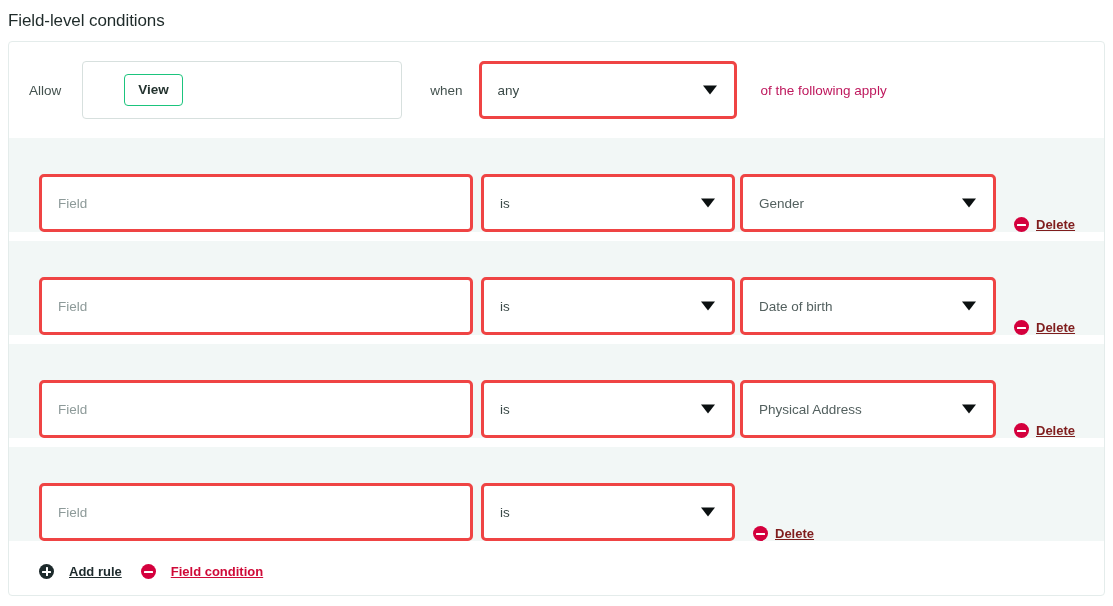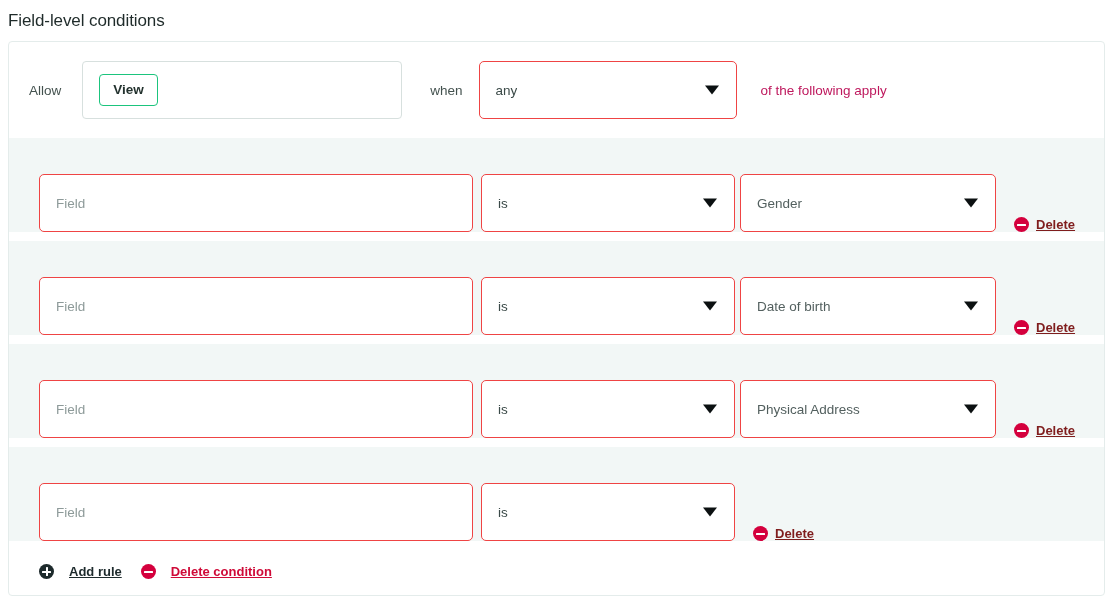--- a/index.html
+++ b/index.html
@@ -70,41 +70,42 @@
     justify-content: center;
     height: 30px;
     padding: 0 13px;
     border: 1.6px solid #1bc47d;
     border-radius: 4px;
     background: #ffffff;
     font-size: 13.5px;
     font-weight: bold;
     color: #24332f;
     line-height: 1;
+    margin-left: 25px;
   }
   .when-label {
     font-size: 13.5px;
     color: #44524f;
     margin: 0 16px 0 28px;
     white-space: nowrap;
   }
   .trailing-label {
     font-size: 13.5px;
     color: #be185d;
     margin-left: 24px;
     white-space: nowrap;
   }
 
   
   .ctl {
     position: relative;
     box-sizing: border-box;
     height: 58px;
     background: #ffffff;
-    border: 1px solid #ef4444;
+    border: 3px solid #ef4444;
     border-radius: 5px;
     display: flex;
     align-items: center;
     font-size: 13.5px;
   }
   .ctl .txt {
     padding-left: 16px;
     color: #53605f;
     white-space: nowrap;
     overflow: hidden;
@@ -317,17 +318,17 @@
       <span class="circ plus">
           <span class="bar-h"></span>
           <span class="bar-v"></span>
         </span>
       <span class="lbl">Add rule</span>
     </div>
     <div class="act red">
       <span class="circ minus">
           <span class="bar-h"></span>
         </span>
-      <span class="lbl">Delete condition</span>
+      <span class="lbl">Field condition</span>
     </div>
   </div>
 
 </div>
 
 </body></html>

